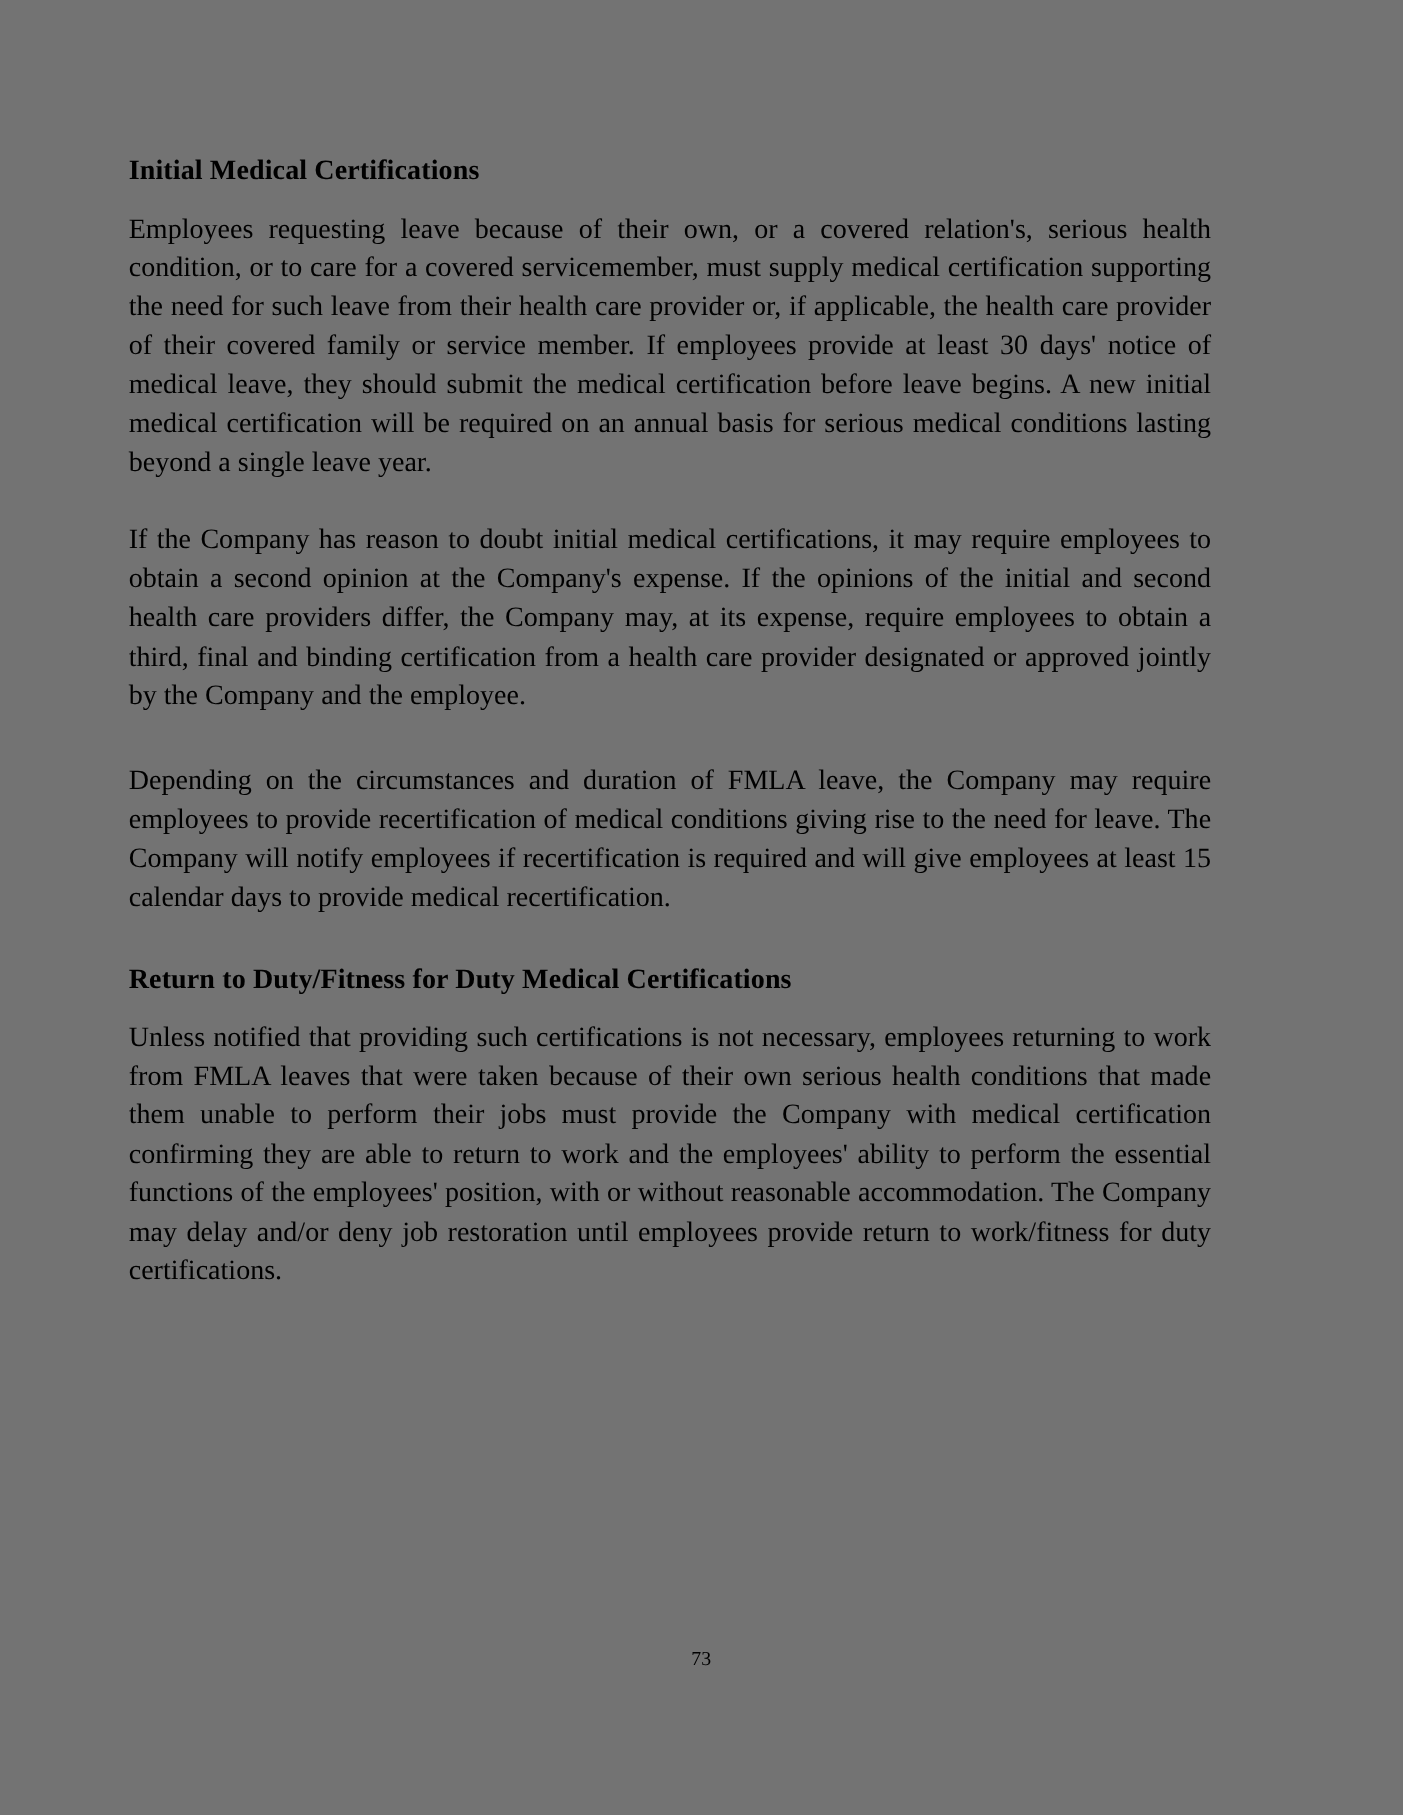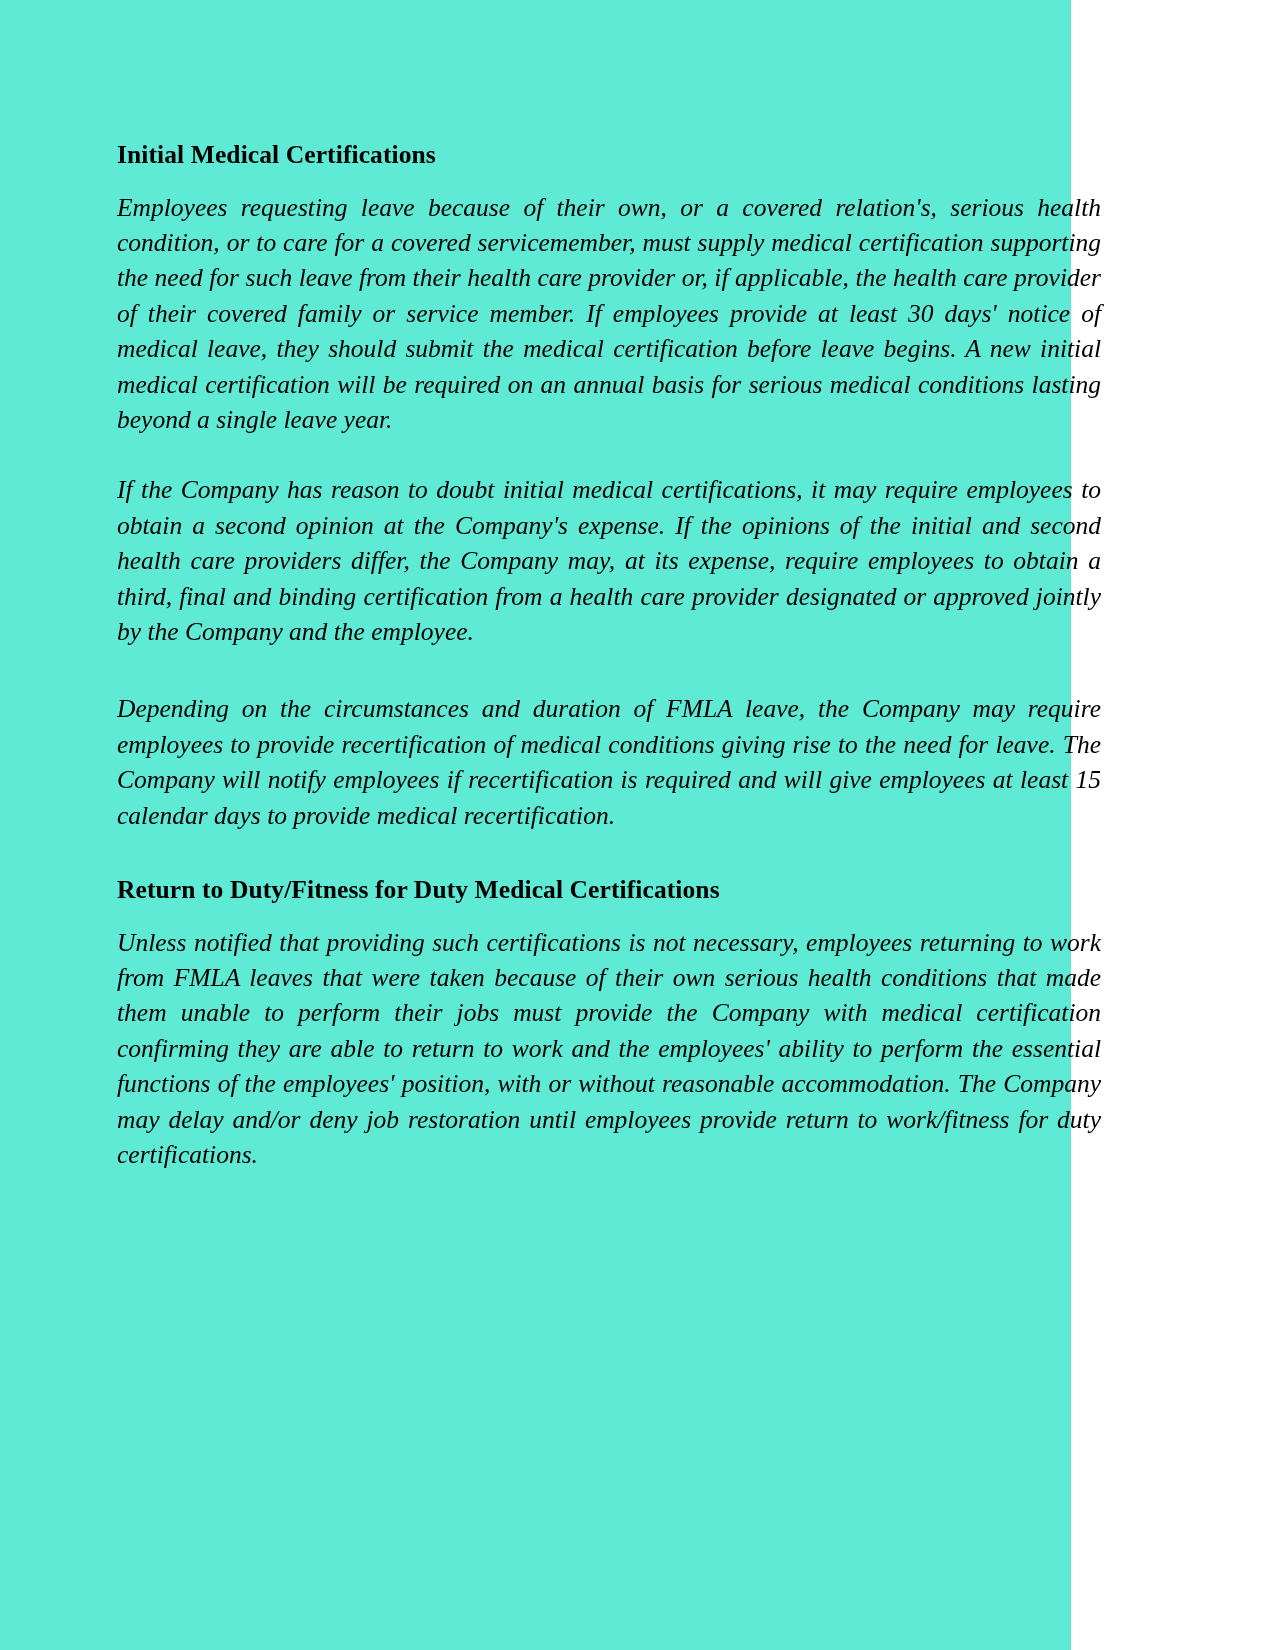--- a/index.html
+++ b/index.html
@@ -13,24 +13,23 @@
     position: relative;
     font-family: "Liberation Serif", "DejaVu Serif", serif;
     color: #000000;
     overflow: hidden;
   }
 
   .page {
     position: absolute;
     top: 0;
     left: 0;
-    width: 1030px;
+    width: 1275px;
     height: 1650px;
-    background: #5eead4;
-    padding-left: 41px;
+    background: #737373;
   }
 
   .content {
     position: absolute;
     left: 117px;
     top: 140px;
     width: 984px;
   }
 
   h2.heading {
@@ -43,21 +42,20 @@
   }
 
   p.body-text {
     font-size: 25.5px;
     line-height: 35.4px;
     margin: 0;
     text-align: justify;
     text-justify: inter-word;
     -webkit-hyphens: none;
     hyphens: none;
-    font-style: italic;
   }
   .spacer-md { height: 35px; }
   .spacer-lg { height: 42px; }
 
   .page-number {
     position: absolute;
     left: 0;
     top: 1498px;
     width: 1275px;
     text-align: center;
@@ -87,14 +85,15 @@
     <p class="body-text">Depending on the circumstances and duration of FMLA leave, the Company may require employees to provide recertification of medical conditions giving rise to the need for leave. The Company will notify employees if recertification is required and will give employees at least 15 calendar days to provide medical recertification.</p>
 
     <div class="spacer-lg"></div>
 
     <h2 class="heading">Return to Duty/Fitness for Duty Medical Certifications</h2>
 
     <p class="body-text">Unless notified that providing such certifications is not necessary, employees returning to work from FMLA leaves that were taken because of their own serious health conditions that made them unable to perform their jobs must provide the Company with medical certification confirming they are able to return to work and the employees' ability to perform the essential functions of the employees' position, with or without reasonable accommodation. The Company may delay and/or deny job restoration until employees provide return to work/fitness for duty certifications.</p>
 
   </div>
 
+  <div class="page-number">73</div>
 
 </div>
 
 </body></html>

